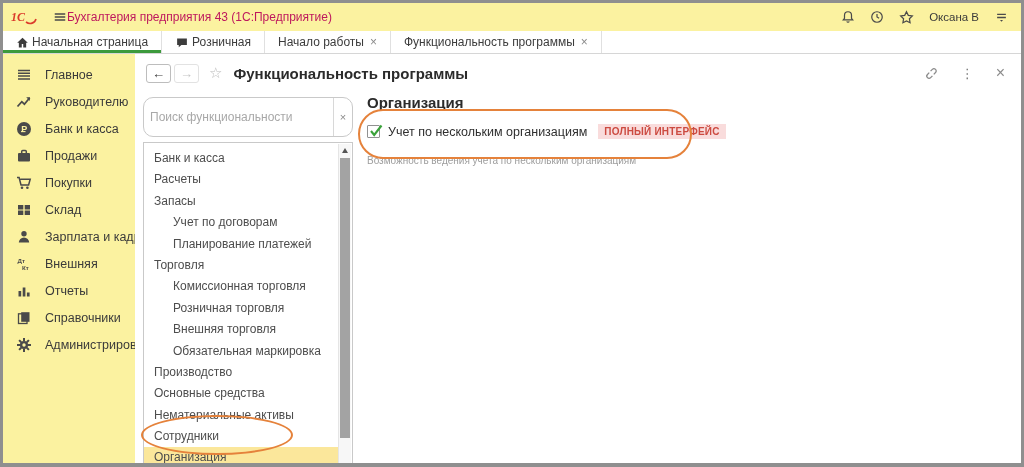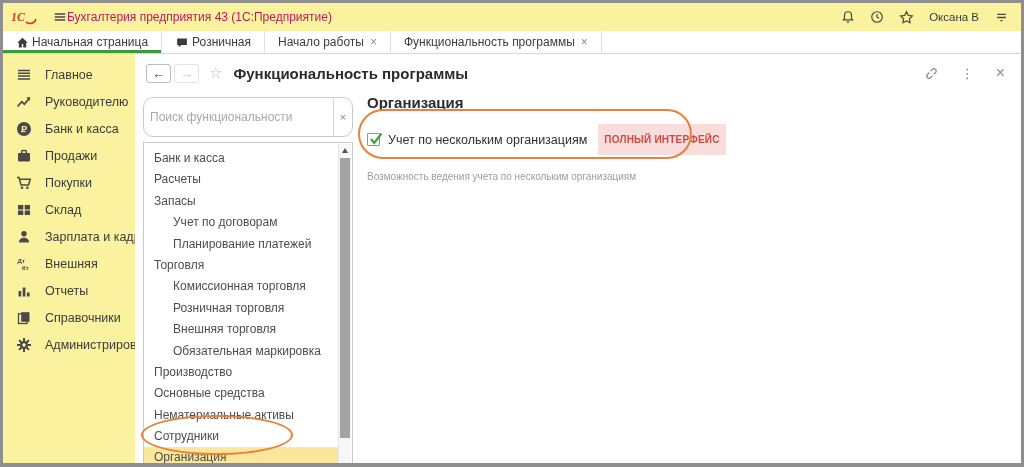--- a/index.html
+++ b/index.html
@@ -80,21 +80,21 @@
   .right-col { position:absolute; left:232px; top:40px; }
   .section-heading { font-size:15px; font-weight:bold; color:#2b2b2b; }
   .option-row { margin-top:13px; display:flex; align-items:center; }
   .checkbox { width:13px; height:13px; border:1px solid #919191; border-radius:1px;
               background:#fff; position:relative; flex:none; }
   .checkbox svg { display:none; position:absolute; left:0; top:-3px; }
   .checkbox.checked svg { display:block; }
   .option-label { font-size:12.5px; color:#2f2f2f; margin-left:8px; }
   .option-badge { margin-left:11px; background:var(--badge-bg,#F9DCDC);
                   color:var(--badge-text,#CC4A40); font-size:10px; font-weight:bold;
-                  padding:10px 6px; letter-spacing:.2px; white-space:nowrap; }
+                  padding:2px 6px; letter-spacing:.2px; white-space:nowrap; }
   .option-desc { margin-top:16px; font-size:10px; color:#9d9d9d; }
 
   
   .annotation { position:absolute; border:2.5px solid var(--annotation-orange,#E5823B);
                 pointer-events:none; }
   #ann-option { left:355px; top:106px; width:334px; height:50px; border-radius:26px; }
   #ann-org { left:138px; top:412px; width:152px; height:40px; border-radius:50%; }
 </style>
 </head>
 <body>

